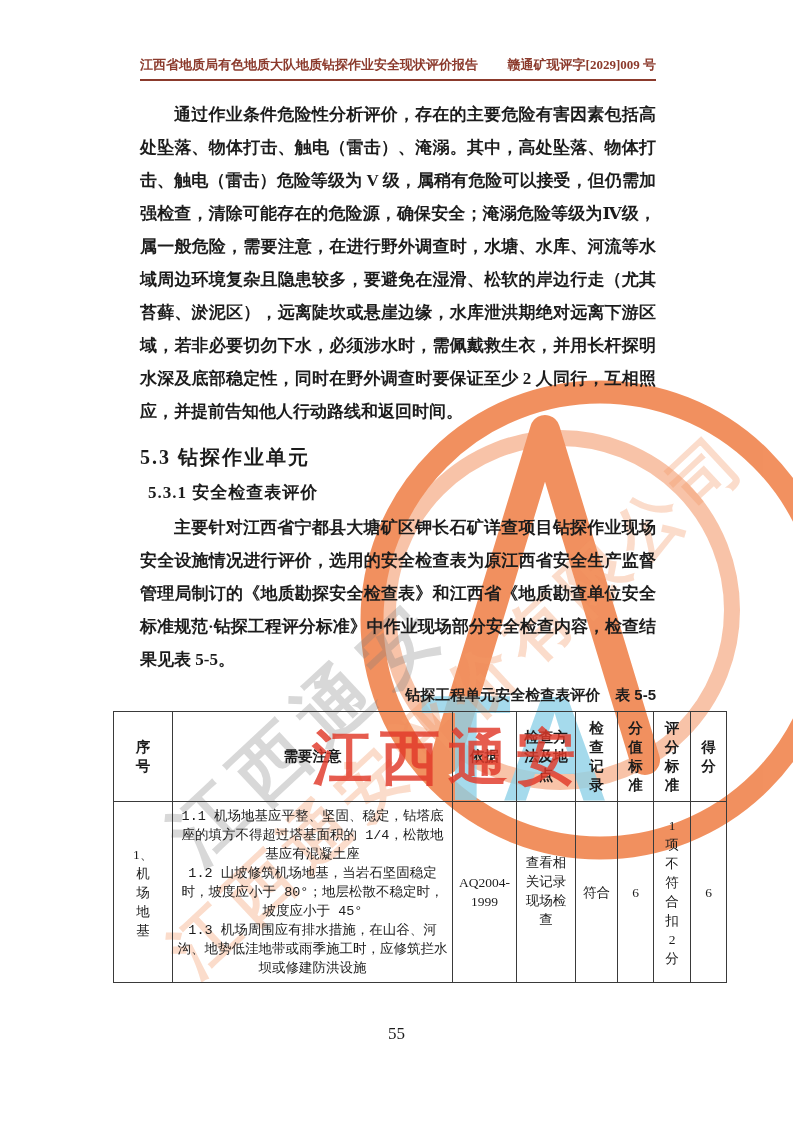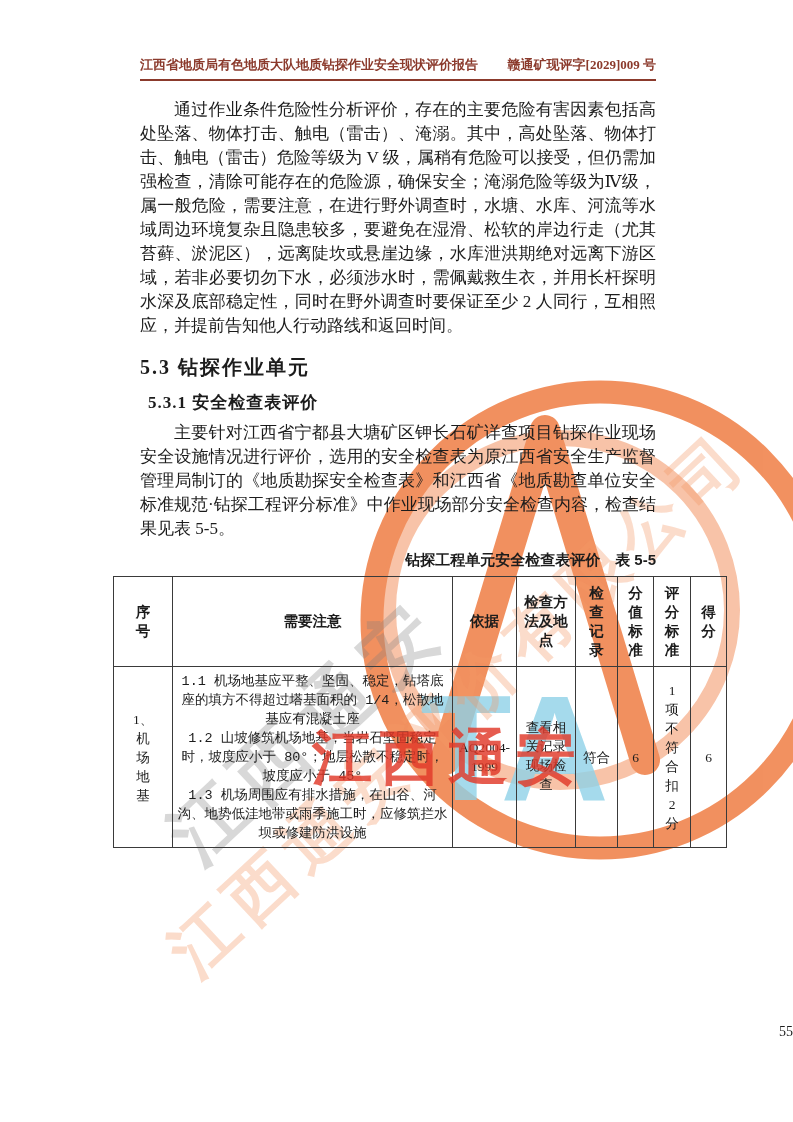--- a/index.html
+++ b/index.html
@@ -33,21 +33,21 @@
   }
   
   .content { position:absolute; left:140px; top:56px; width:516px; z-index:1; }
   .doc-header {
     display:flex; justify-content:space-between; align-items:flex-end;
     border-bottom:2px solid #8b3a2c; padding-bottom:5px;
     color:#8b3a2c; font-weight:bold; font-size:13px;
   }
   .para {
     margin:0; text-indent:2em; text-align:justify;
-    font-size:17px; line-height:24px;
+    font-size:17px; line-height:33px;font-weight:bold;
   }
   .p1 { margin-top:17px; }
   .h53 {
     margin:16px 0 0 0; font-size:20px; font-weight:bold; letter-spacing:2px;
   }
   .h531 {
     margin:10px 0 0 8px; font-size:17px; font-weight:bold; letter-spacing:1px;
   }
   .p2 { margin-top:7px; }
   .tbl-title {
@@ -66,21 +66,21 @@
     font-family:"Liberation Sans","DejaVu Sans",sans-serif;
     font-weight:bold; font-size:14.5px; line-height:19px;
     white-space:pre-line;
   }
   table.chk td { font-size:13.5px; line-height:19px; }
   .pre { white-space:pre-line; }
   .cell-content { text-align:left; padding:3px 6px; }
   .cjk-wrap { word-break:break-all;font-family:Liberation Mono, monospace; }
   .page-number {
     position:absolute; left:0; right:0; top:1024px; z-index:1;
-    text-align:right; font-size:14px; color:#1c1c1c;
+    text-align:center; font-size:17px; color:#1c1c1c;
   }
 </style>
 </head>
 <body>
 
 <div class="page">
 
   <div class="wm-under">
     <div class="wm-diagonal">江西通安评价有限公司</div>
     <div class="wm-gray">江西通安</div>

